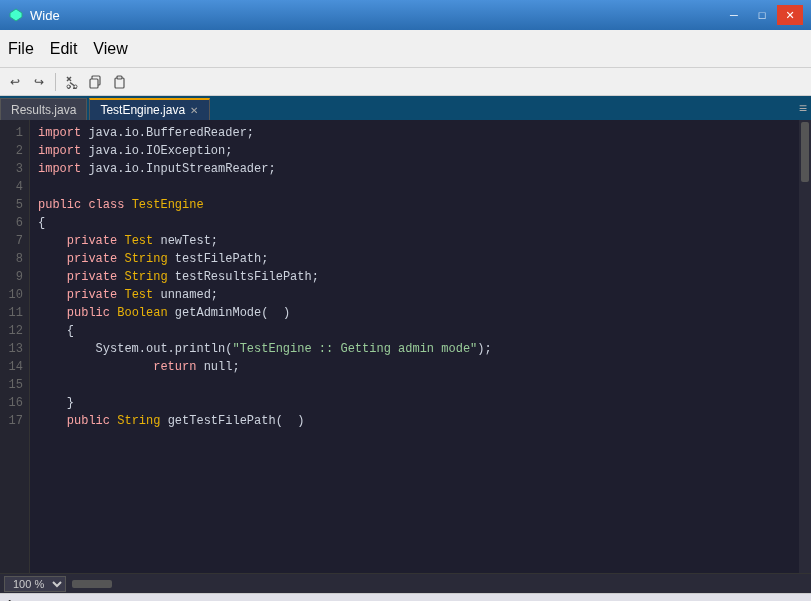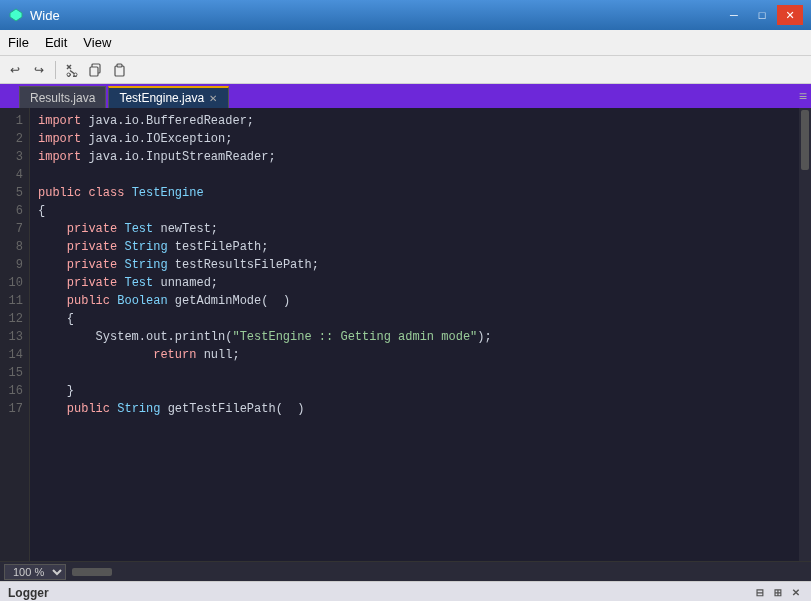--- a/index.html
+++ b/index.html
@@ -50,25 +50,25 @@
       font-size: 11px;
       color: white;
       cursor: pointer;
       border: 1px solid transparent;
     }
     .title-btn.close { background: #e0412a; }
 
     
     #menu-bar {
       background: #f0f0f0;
-      height: 26px;
+      height: 38px;
       display: flex;
       align-items: center;
       border-bottom: 1px solid #d0d0d0;
-      font-size: 13px;
+      font-size: 16px;
     }
     .menu-item {
       padding: 2px 8px;
       cursor: pointer;
       height: 100%;
       display: flex;
       align-items: center;
     }
 
     
@@ -102,25 +102,25 @@
     
     #main {
       background: #3c3f4e;
       height: calc(601px - 30px - 22px - 28px - 24px);
       display: flex;
       flex-direction: column;
     }
 
     
     #tab-bar {
-      background: #6d28d9;
+      background: #0c4a6e;
       height: 24px;
       display: flex;
       align-items: flex-end;
-      padding: 0 19px;
+      padding: 0 0;
       position: relative;
     }
     #tab-bar-right {
       position: absolute;
       right: 4px;
       top: 4px;
       color: #aaa;
       font-size: 14px;
       cursor: pointer;
     }
@@ -258,21 +258,21 @@
       display: flex;
       align-items: center;
       justify-content: center;
       font-size: 10px;
       cursor: pointer;
       color: #555;
     }
 
     
     .kw { color: #fca5a5; }
-    .type { color: #7dd3fc; }
+    .type { color: #eab308; }
     .str { color: #99cc99; }
   </style>
 </head>
 <body>
 
 <div id="title-bar">
   <div id="title-bar-left">
     <div id="title-icon">
       <svg width="16" height="16" viewBox="0 0 16 16">
         <polygon points="8,2 14,6 14,10 8,14 2,10 2,6" fill="#4fc" stroke="#2a8" stroke-width="1"></polygon>

